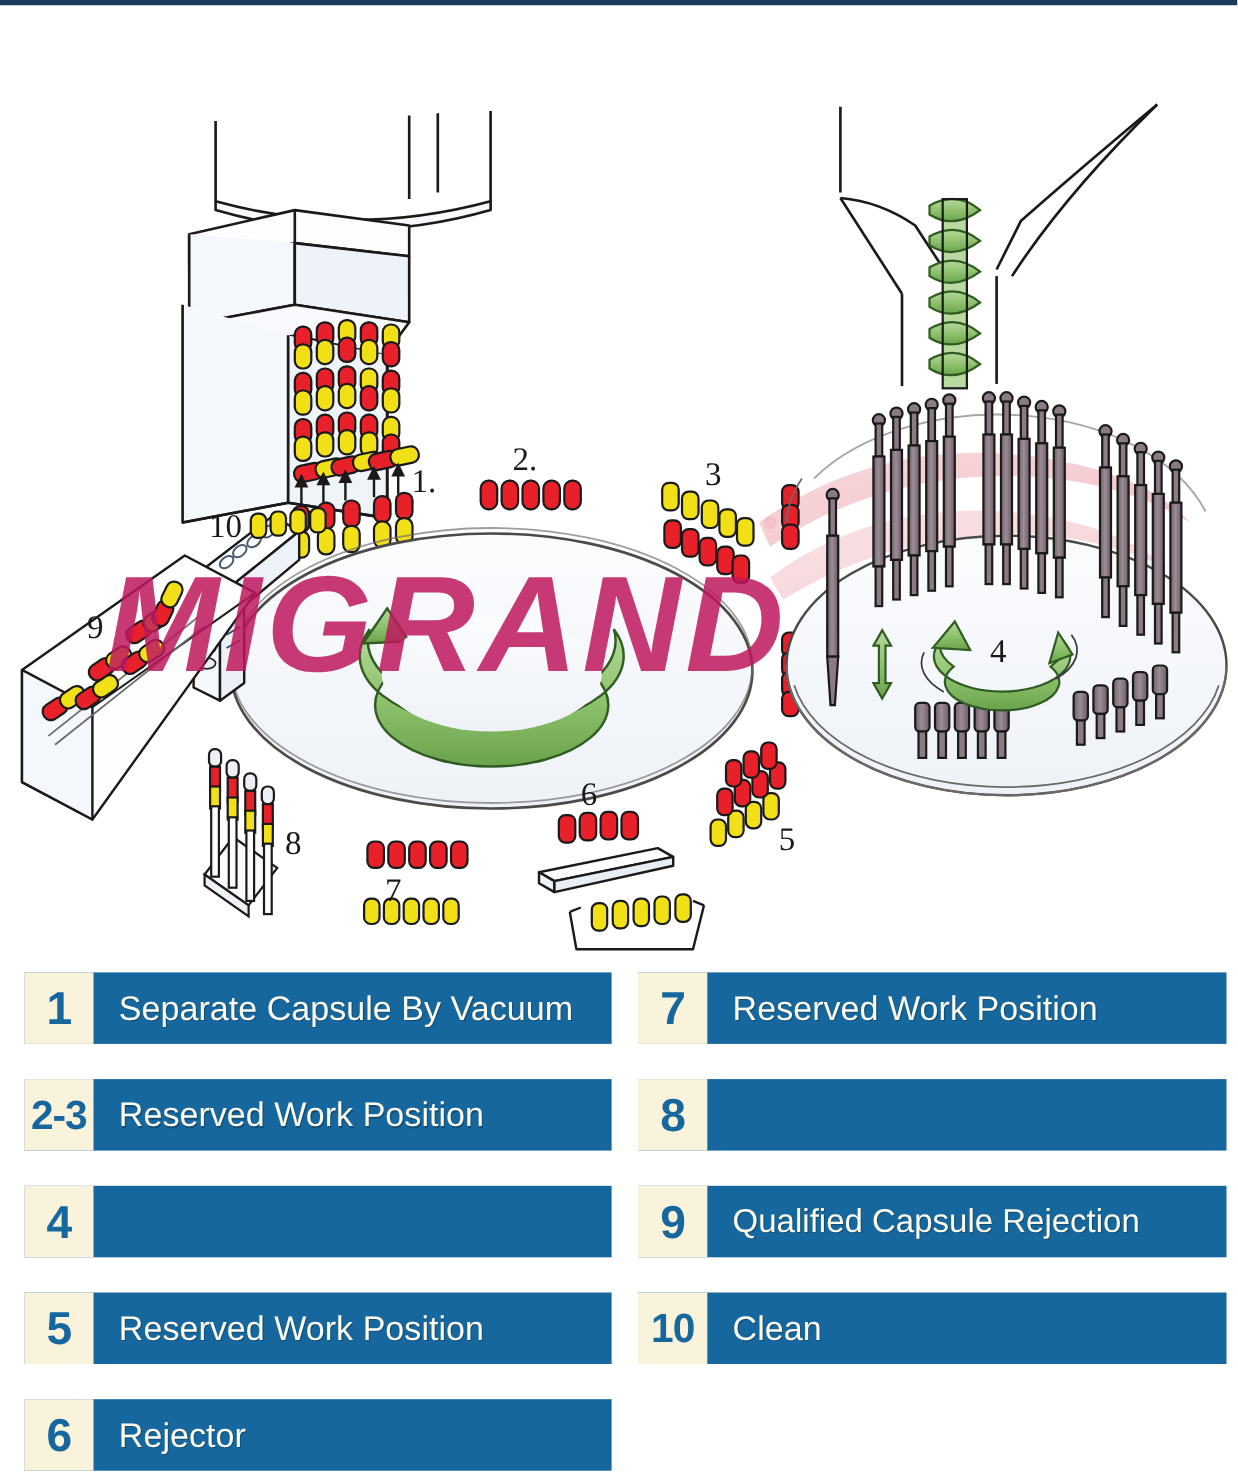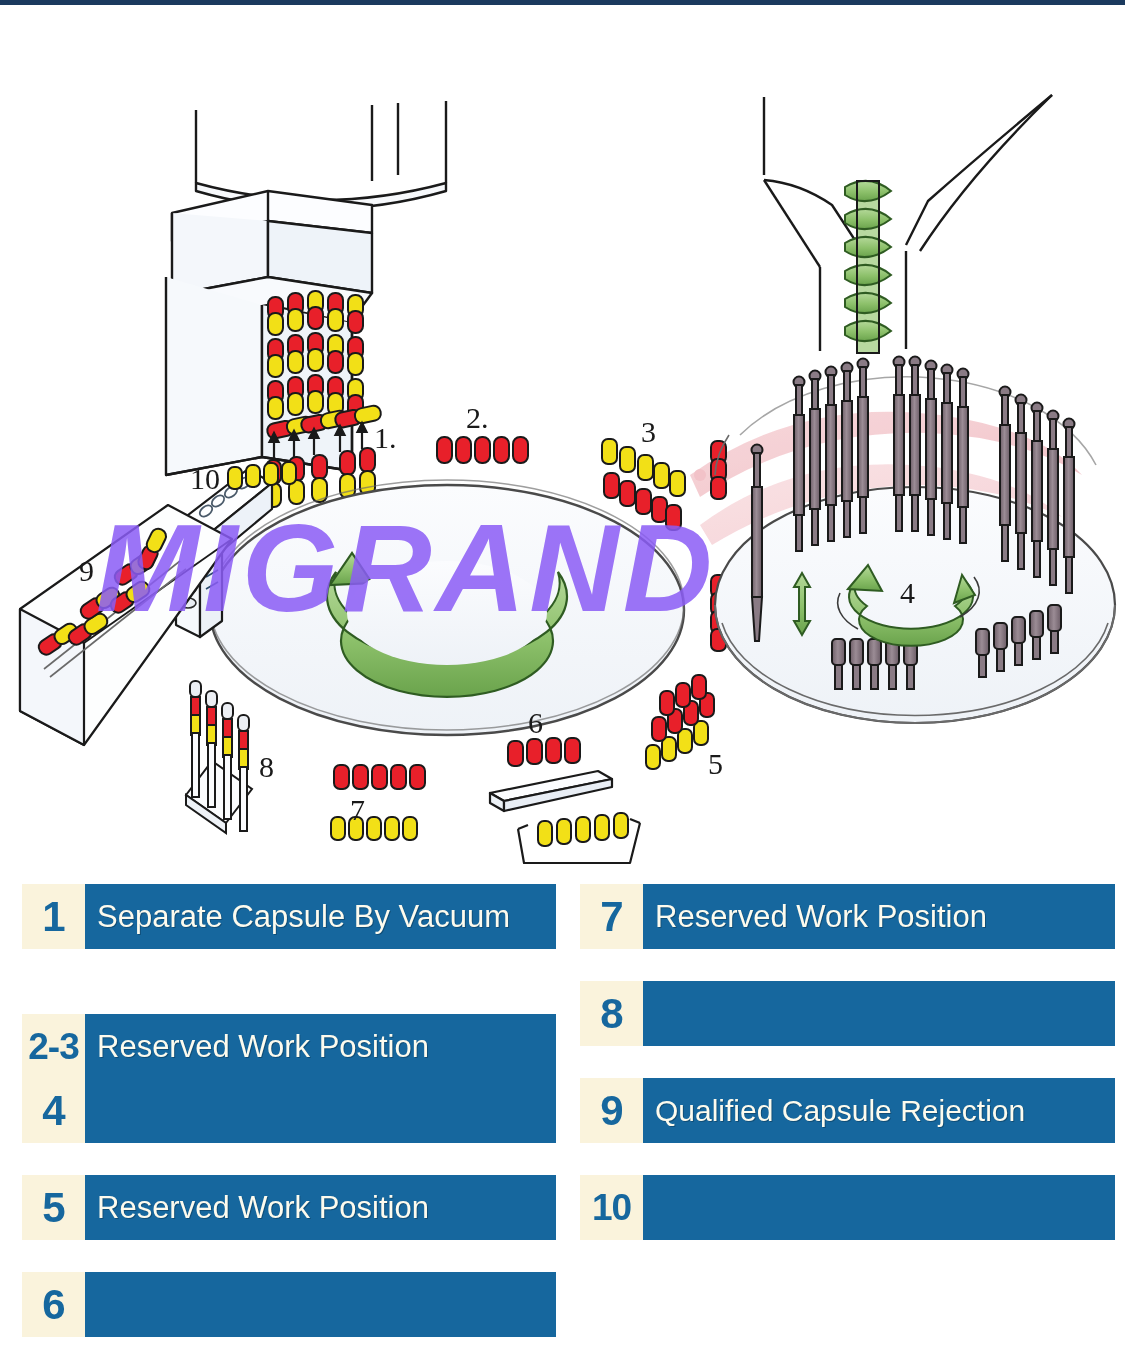--- a/index.html
+++ b/index.html
@@ -42,33 +42,33 @@
     background:#faf3dc;
     color:#16679e;
     font-size:42px; font-weight:bold;
     display:flex; align-items:center; justify-content:center;
     letter-spacing:-1px;
   }
   .lnum.wide{ font-size:37px; }
   .ltext{
     flex:1 1 auto;
     display:flex; align-items:center;
-    padding-left:12px;
+    padding-left:23px;
     color:#fdfbee;
     font-size:31px;
     white-space:nowrap;
     text-shadow:1px 1px 0 rgba(0,0,0,.25);
   }
   .ltext.tight{ font-size:30px;border-radius:16px; }
   
   .wm{
     position:absolute;
     font-family:"Liberation Sans", sans-serif;
     font-weight:bold; font-style:italic;
-    color:#8b5cf6; opacity:.85;
+    color:#be185d; opacity:.85;
     letter-spacing:4px;
     user-select:none;
   }
 </style>
 </head>
 <body>
 
 <div id="top-rule"></div>
 
 <div id="diagram">
@@ -626,49 +626,51 @@
   <div class="dlabel" style="left:190px; top:459px;">10</div>
 </div>
 
 <div id="legend">
 
   <div class="lrow col-l" style="top:0px;">
     <div class="lnum">1</div>
     <div class="ltext">Separate Capsule By Vacuum</div>
   </div>
 
-  <div class="lrow col-l" style="top:97px;margin-top:33px;">
+  <div class="lrow col-l" style="top:97px;">
     <div class="lnum wide">2-3</div>
     <div class="ltext">Reserved Work Position</div>
   </div>
 
   <div class="lrow col-l" style="top:194px;">
     <div class="lnum">4</div>
   </div>
 
   <div class="lrow col-l" style="top:291px;">
     <div class="lnum">5</div>
     <div class="ltext">Reserved Work Position</div>
   </div>
 
   <div class="lrow col-l" style="top:388px;">
     <div class="lnum">6</div>
+    <div class="ltext">Rejector</div>
   </div>
 
   <div class="lrow col-r" style="top:0px;">
     <div class="lnum">7</div>
     <div class="ltext">Reserved Work Position</div>
   </div>
 
   <div class="lrow col-r" style="top:97px;">
     <div class="lnum">8</div>
   </div>
 
   <div class="lrow col-r" style="top:194px;">
     <div class="lnum">9</div>
     <div class="ltext tight">Qualified Capsule Rejection</div>
   </div>
 
   <div class="lrow col-r" style="top:291px;">
     <div class="lnum wide">10</div>
+    <div class="ltext">Clean</div>
   </div>
 
 </div>
 
 </body></html>

